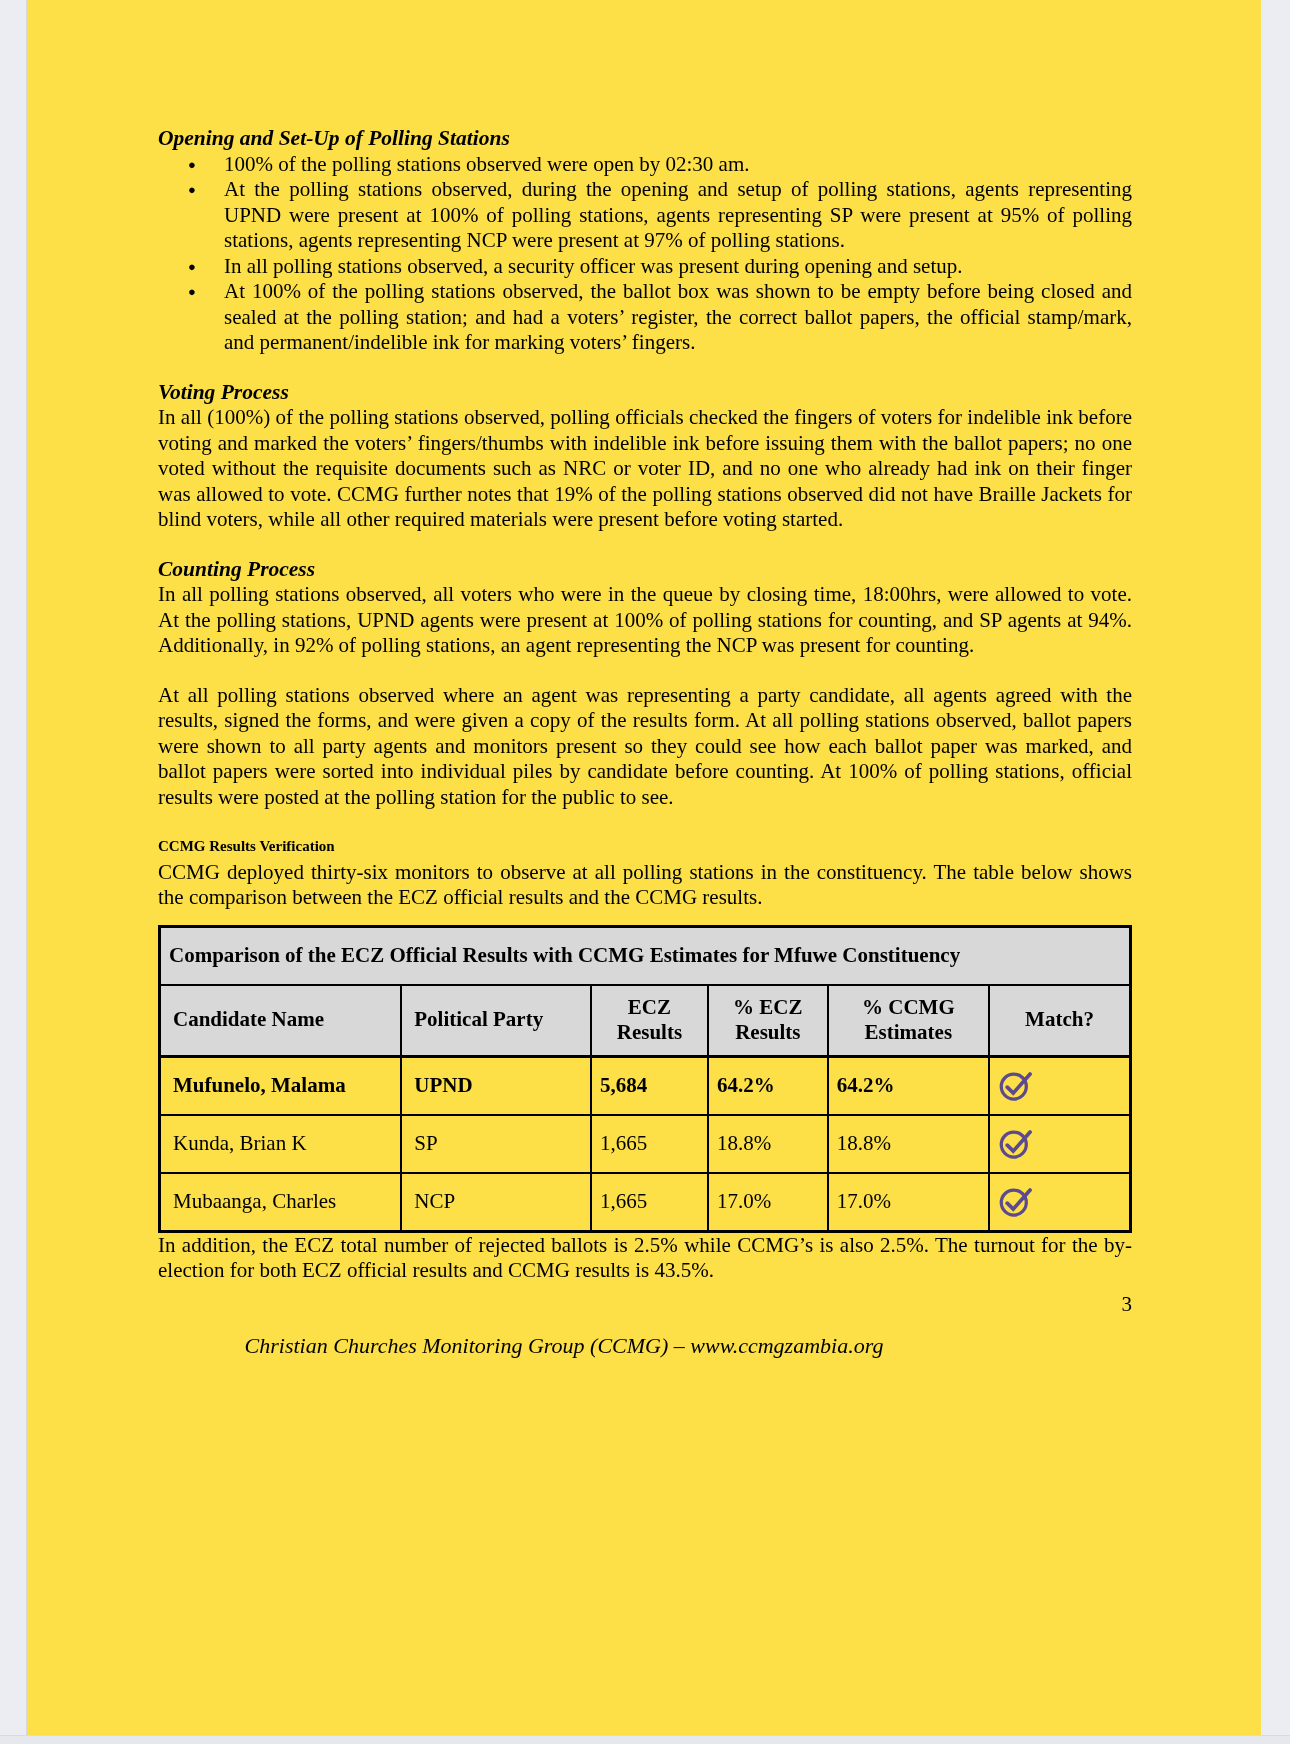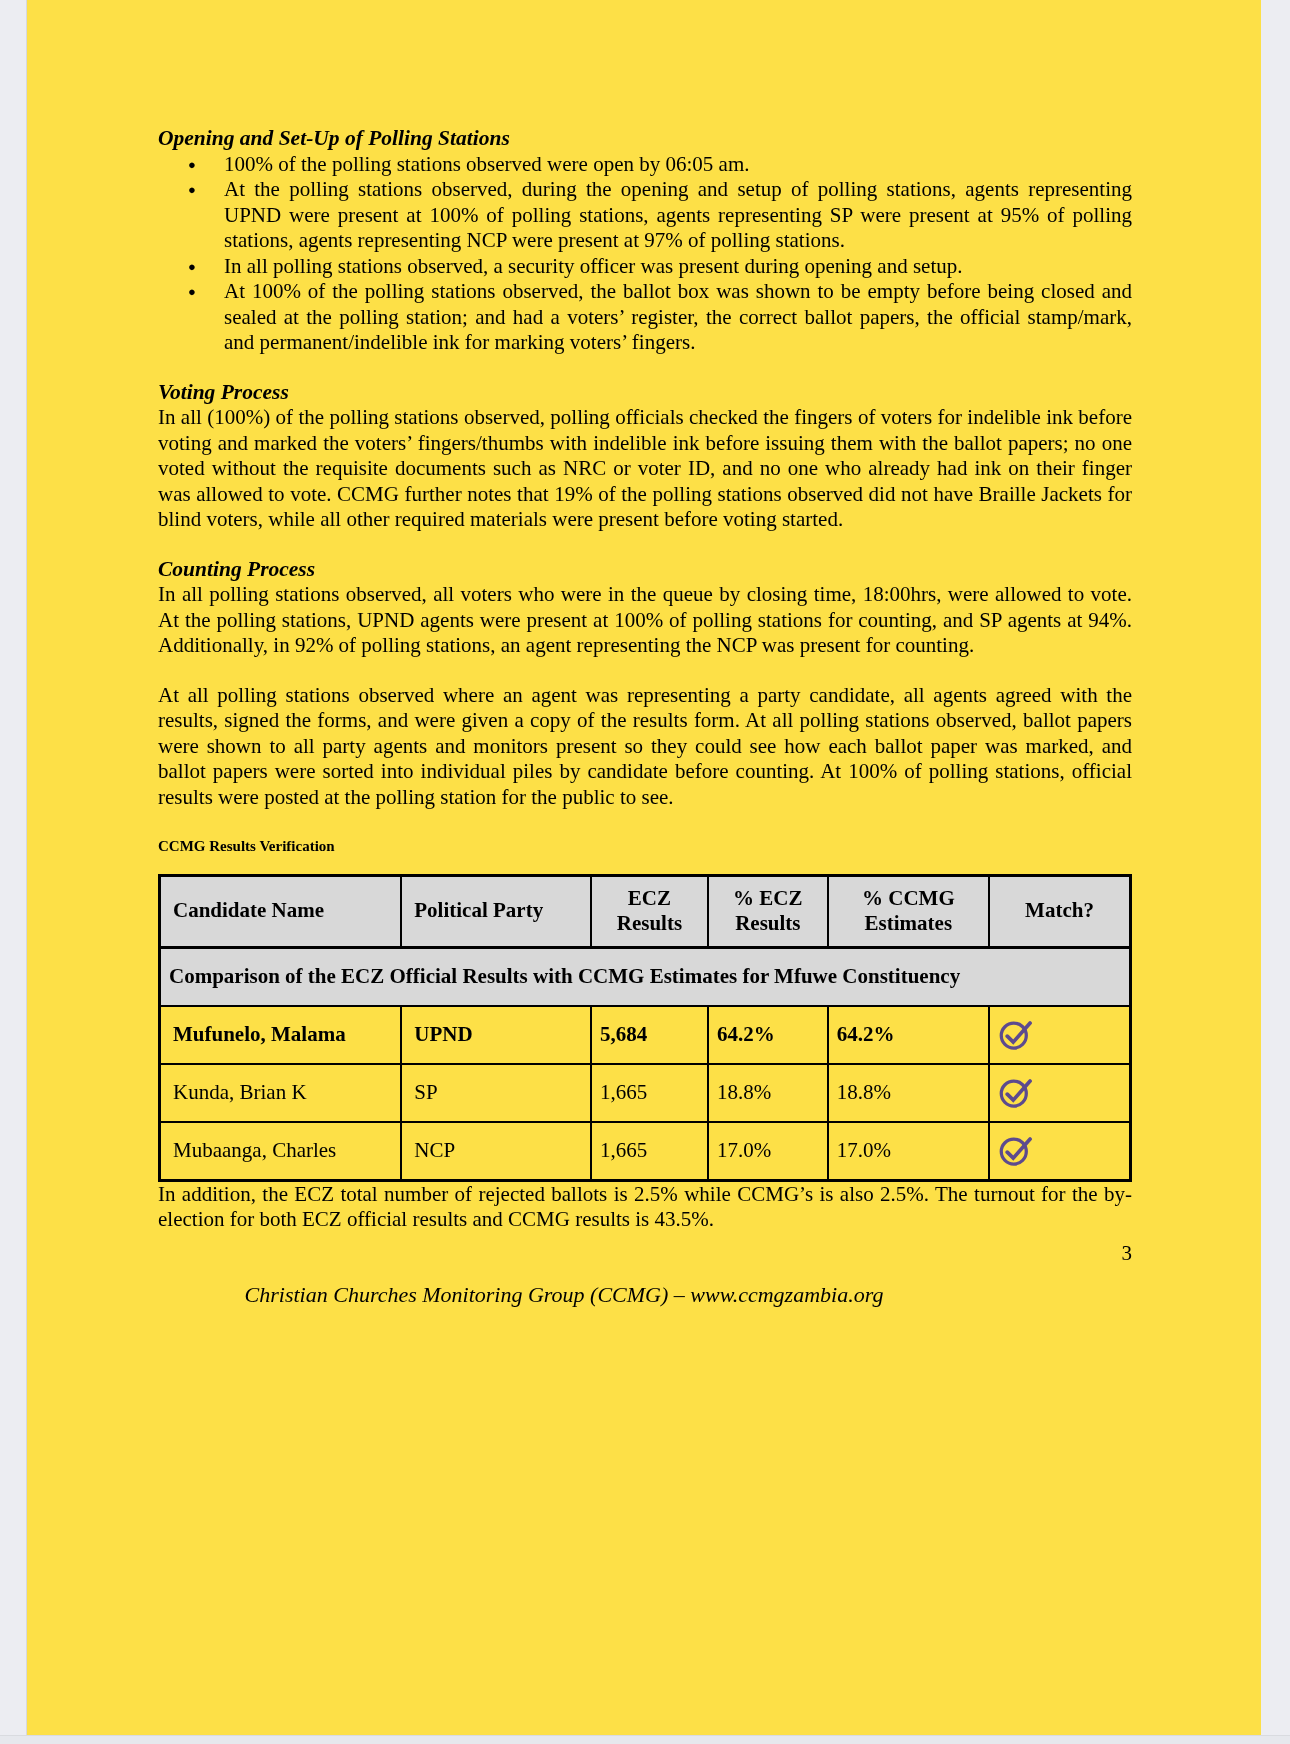--- a/index.html
+++ b/index.html
@@ -102,21 +102,21 @@
 <div class="side-strip left"></div>
 <div class="side-strip right"></div>
 
 <div class="page">
   <div class="content">
 
     <h3 class="heading-italic first">Opening and Set-Up of Polling Stations</h3>
     <div class="bullets">
       <div class="bullet-item">
         <span class="bullet-marker">●</span>
-        <span>100% of the polling stations observed were open by 06:05 am.</span>
+        <span>100% of the polling stations observed were open by 02:30 am.</span>
       </div>
       <div class="bullet-item">
         <span class="bullet-marker">●</span>
         <span>At the polling stations observed, during the opening and setup of polling stations, agents representing UPND were present at 100% of polling stations, agents representing SP were present at 95% of polling stations, agents representing NCP were present at 97% of polling stations.</span>
       </div>
       <div class="bullet-item">
         <span class="bullet-marker">●</span>
         <span>In all polling stations observed, a security officer was present during opening and setup.</span>
       </div>
       <div class="bullet-item">
@@ -126,33 +126,34 @@
     </div>
 
     <h3 class="heading-italic">Voting Process</h3>
     <p class="body-para">In all (100%) of the polling stations observed, polling officials checked the fingers of voters for indelible ink before voting and marked the voters’ fingers/thumbs with indelible ink before issuing them with the ballot papers; no one voted without the requisite documents such as NRC or voter ID, and no one who already had ink on their finger was allowed to vote. CCMG further notes that 19% of the polling stations observed did not have Braille Jackets for blind voters, while all other required materials were present before voting started.</p>
 
     <h3 class="heading-italic">Counting Process</h3>
     <p class="body-para">In all polling stations observed, all voters who were in the queue by closing time, 18:00hrs, were allowed to vote. At the polling stations, UPND agents were present at 100% of polling stations for counting, and SP agents at 94%. Additionally, in 92% of polling stations, an agent representing the NCP was present for counting.</p>
     <p class="body-para gap-above">At all polling stations observed where an agent was representing a party candidate, all agents agreed with the results, signed the forms, and were given a copy of the results form. At all polling stations observed, ballot papers were shown to all party agents and monitors present so they could see how each ballot paper was marked, and ballot papers were sorted into individual piles by candidate before counting. At 100% of polling stations, official results were posted at the polling station for the public to see.</p>
 
     <h3 class="heading-bold">CCMG Results Verification</h3>
+    <p class="body-para">CCMG deployed thirty-six monitors to observe at all polling stations in the constituency. The table below shows the comparison between the ECZ official results and the CCMG results.</p>
 
     <table class="results-table">
       <tbody>
           <tr>
+        <td class="table-title-cell" colspan="6">Comparison of the ECZ Official Results with CCMG Estimates for Mfuwe Constituency</td>
+      </tr>
+      <tr>
         <th class="col-left col-candidate">Candidate Name</th>
         <th class="col-left col-party">Political Party</th>
         <th class="col-center col-ecz">ECZ Results</th>
         <th class="col-center col-pct-ecz">% ECZ Results</th>
         <th class="col-center col-pct-ccmg">% CCMG Estimates</th>
         <th class="col-center col-match">Match?</th>
-      </tr>
-      <tr>
-        <td class="table-title-cell" colspan="6">Comparison of the ECZ Official Results with CCMG Estimates for Mfuwe Constituency</td>
       </tr>
       <tr class="row-bold">
         <td class="cell-left">Mufunelo, Malama</td>
         <td class="cell-left">UPND</td>
         <td class="cell-center">5,684</td>
         <td class="cell-center">64.2%</td>
         <td class="cell-center">64.2%</td>
         <td class="cell-center">
           <svg class="check-icon-svg" viewBox="0 0 34 34">
             <circle cx="14.5" cy="18" r="11.5" fill="none" stroke-width="3" stroke="#5d4a8e"></circle>

